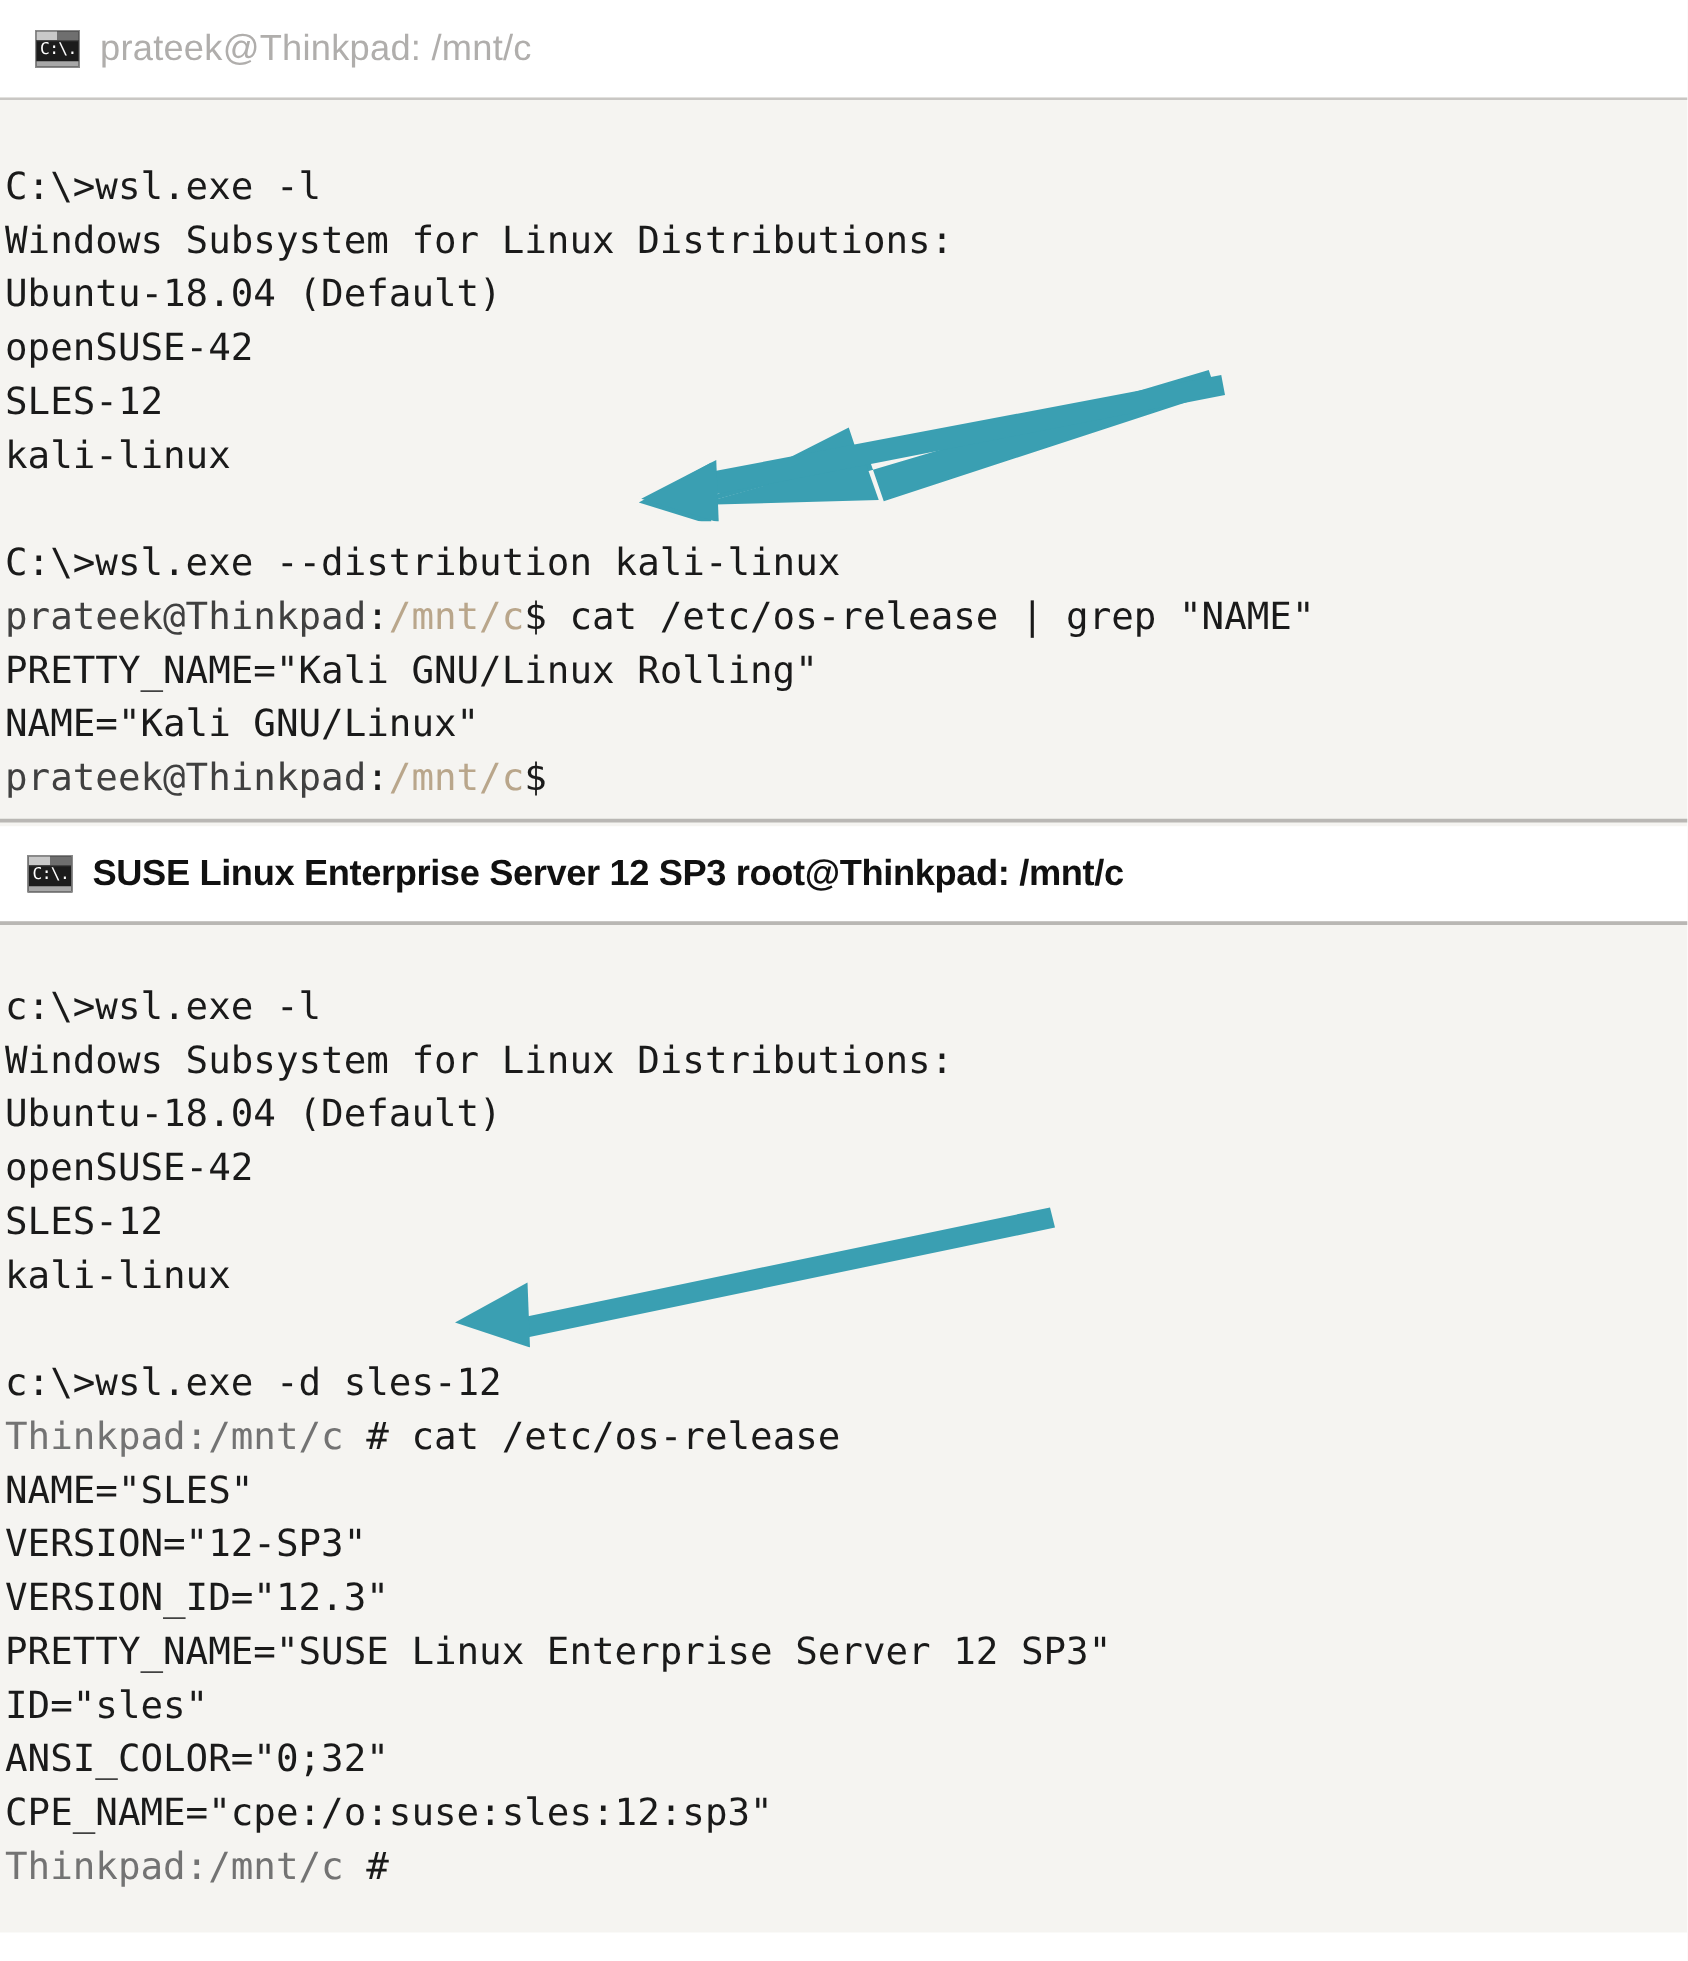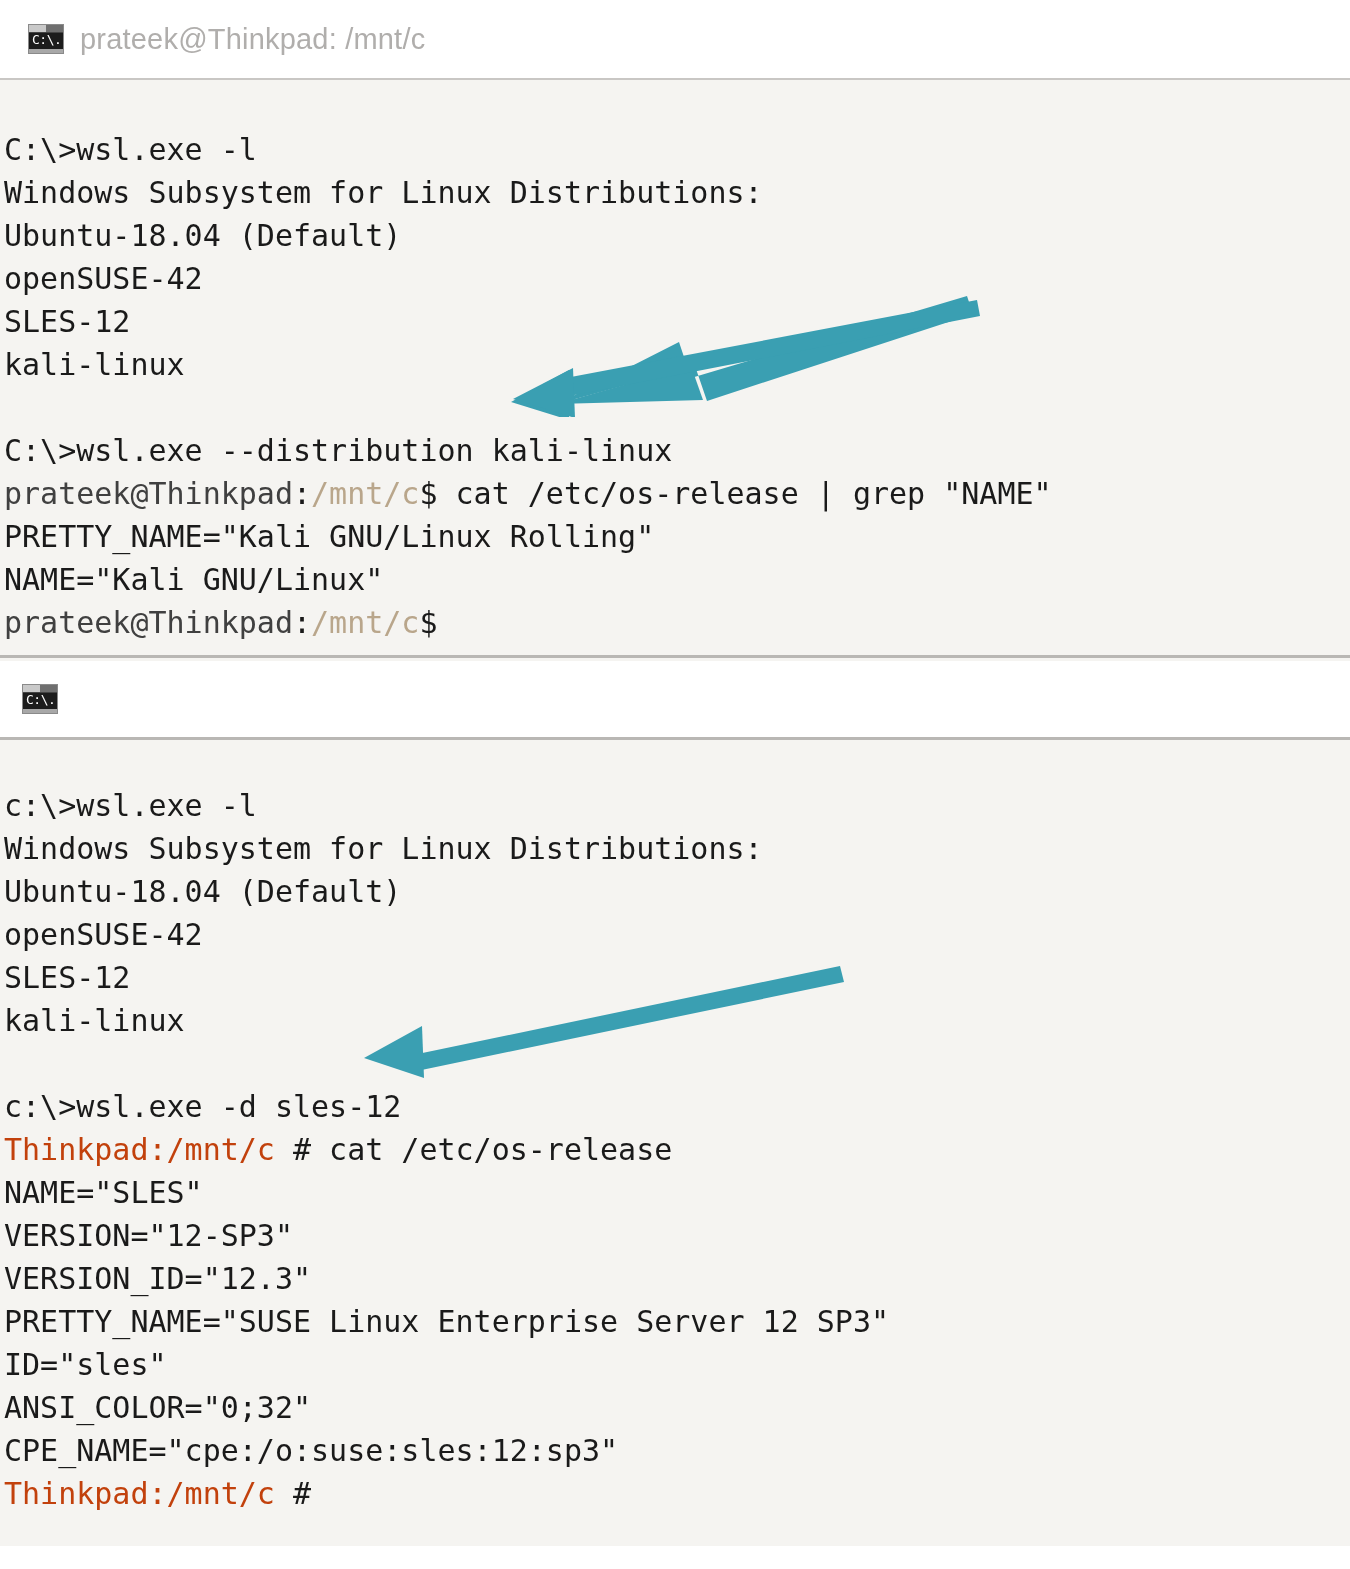--- a/index.html
+++ b/index.html
@@ -107,21 +107,21 @@
   }
   .console.c1 { top: 128px; height: 520px; }
   .console.c2 { top: 784px; height: 760px; }
 
   .line { height: 43px; white-space: pre; }
   .line.blank { height: 43px; }
 
   .seg-grey  { color: #404040; }
   .seg-tan   { color: #b9a68b; margin-top: 12px; }
   .seg-dark  { color: #1a1a1a; }
-  .seg-teal  { color: #c2410c; }
+  .seg-teal  { color: #737373; }
 
   
   .arrow-svg {
     position: absolute;
     pointer-events: none;
   }
   .arrow1 { left: 495px; top: 292px; }
   .arrow2 { left: 350px; top: 958px; }
 
   
@@ -173,20 +173,21 @@
   </svg>
 
   <div class="divider d2"></div>
 
   <div class="titlebar tb2">
     <span class="console-icon">
       <span class="bar"></span>
       <span class="glyph">C:\.</span>
       <span class="footbar"></span>
     </span>
+    <span class="title-text dark">SUSE Linux Enterprise Server 12 SP3  root@Thinkpad: /mnt/c</span>
   </div>
   <div class="divider d3"></div>
 
   <div class="console c2"><div class="line"><span class="seg-dark">c:\&gt;wsl.exe -l</span></div><div class="line"><span class="seg-dark">Windows Subsystem for Linux Distributions:</span></div><div class="line"><span class="seg-dark">Ubuntu-18.04 (Default)</span></div><div class="line"><span class="seg-dark">openSUSE-42</span></div><div class="line"><span class="seg-dark">SLES-12</span></div><div class="line"><span class="seg-dark">kali-linux</span></div><div class="line blank"><span class="seg-dark"></span></div><div class="line"><span class="seg-dark">c:\&gt;wsl.exe -d sles-12</span></div><div class="line"><span class="seg-teal">Thinkpad:/mnt/c</span><span class="seg-dark"> # cat /etc/os-release</span></div><div class="line"><span class="seg-dark">NAME="SLES"</span></div><div class="line"><span class="seg-dark">VERSION="12-SP3"</span></div><div class="line"><span class="seg-dark">VERSION_ID="12.3"</span></div><div class="line"><span class="seg-dark">PRETTY_NAME="SUSE Linux Enterprise Server 12 SP3"</span></div><div class="line"><span class="seg-dark">ID="sles"</span></div><div class="line"><span class="seg-dark">ANSI_COLOR="0;32"</span></div><div class="line"><span class="seg-dark">CPE_NAME="cpe:/o:suse:sles:12:sp3"</span></div><div class="line"><span class="seg-teal">Thinkpad:/mnt/c</span><span class="seg-dark"> #</span></div></div>
 
   <svg class="arrow-svg arrow2" width="500" height="120" viewBox="0 0 500 120">
     <g fill="#3a9fb2">
       <path d="M58 98 L490 8 L494 24 L62 114 Z"></path>
       <polygon points="14,100 72,68 74,120"></polygon>
     </g>

